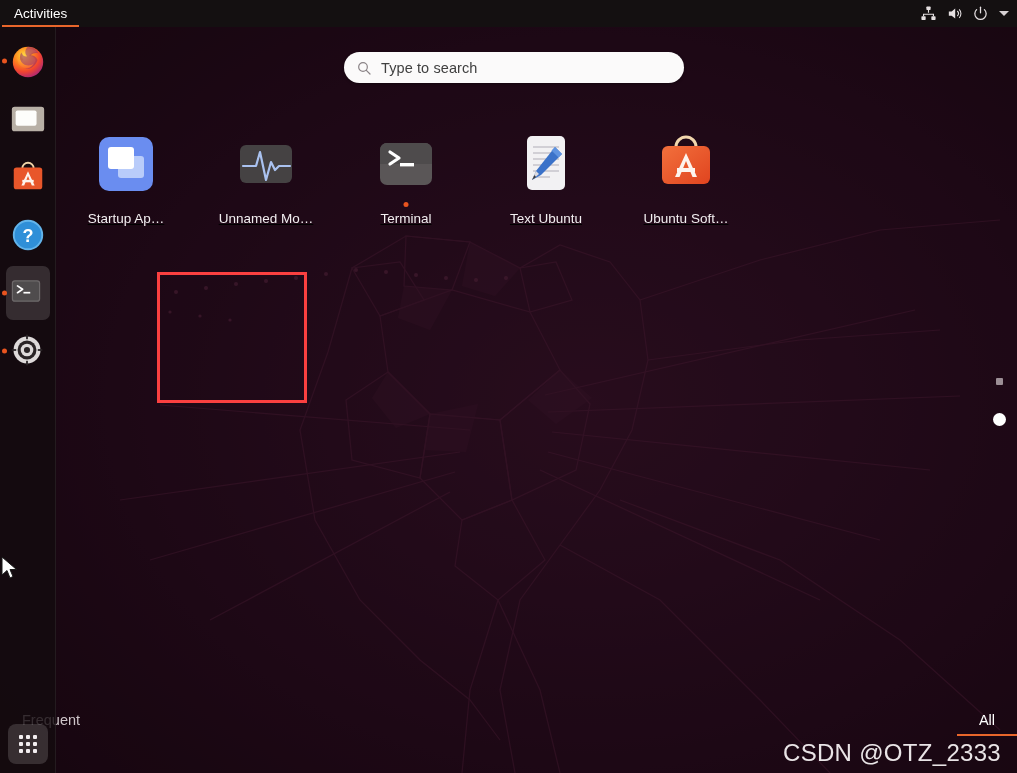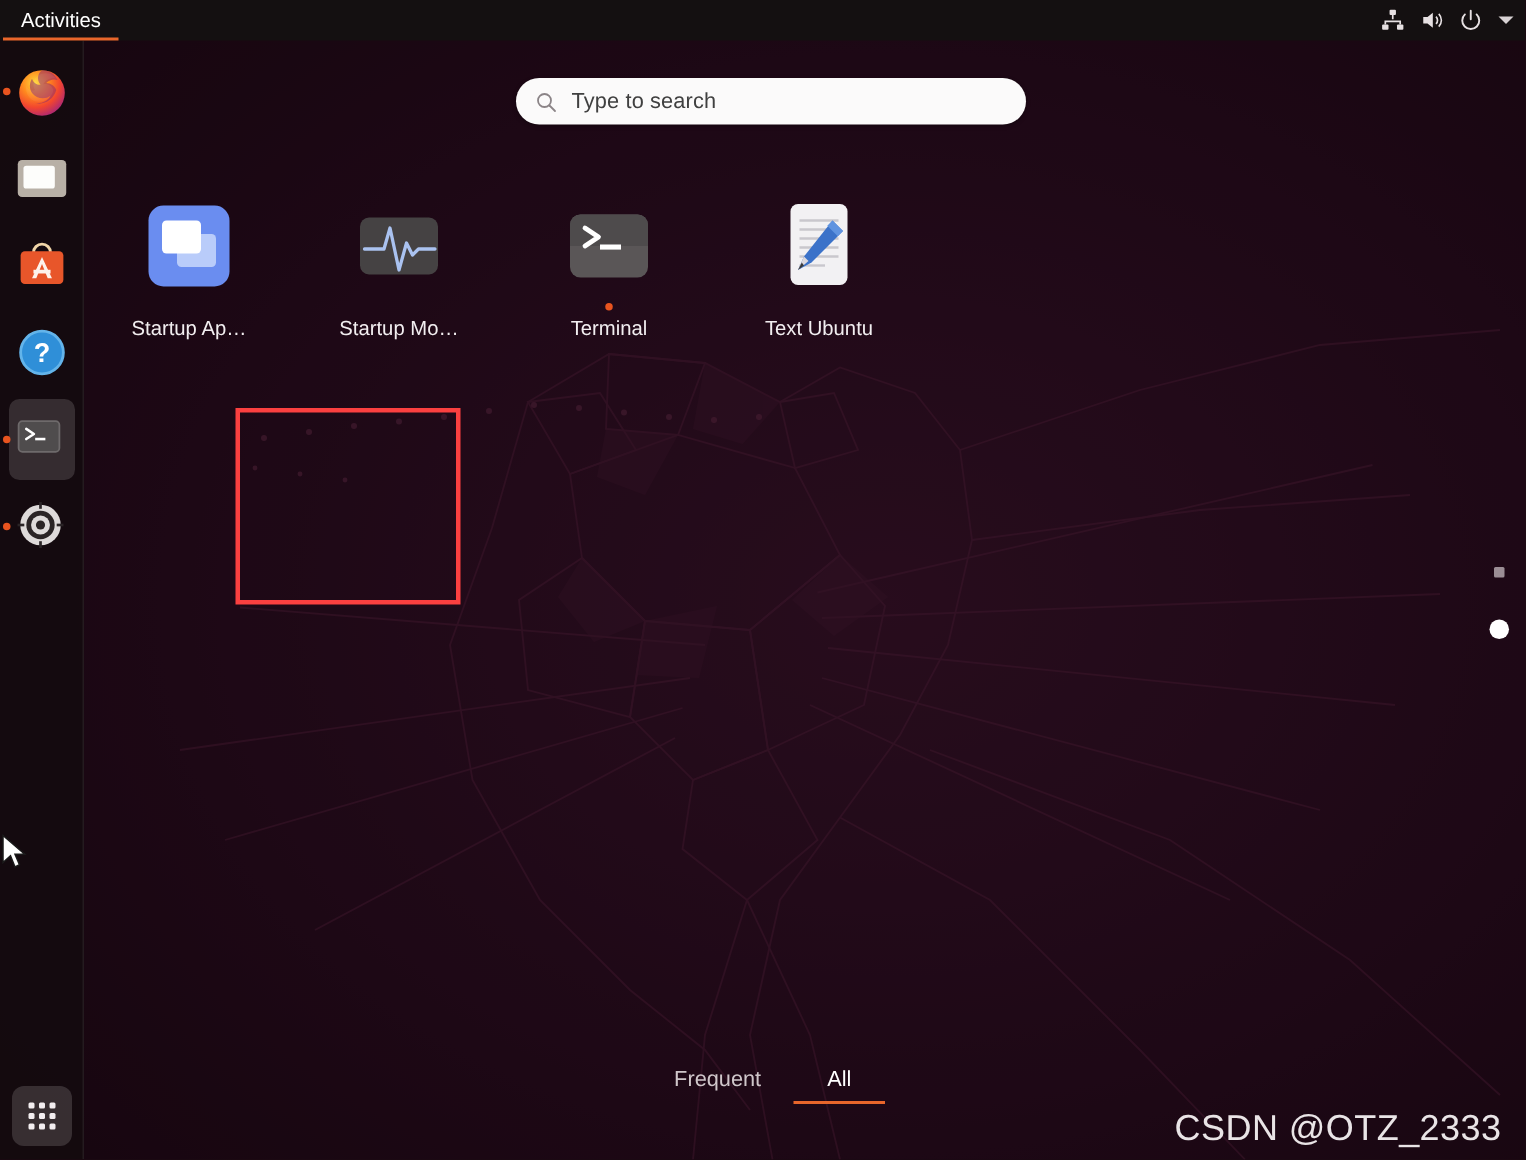--- a/index.html
+++ b/index.html
@@ -143,20 +143,21 @@
     width: 961px;
     z-index: 20;
   }
   .grid-row { display: flex; }
   .app {
     width: 140px;
     padding-top: 18px;
     display: flex; flex-direction: column; align-items: center;
     cursor: pointer;
     position: relative;
+    text-decoration: underline;
   }
   .app-icon {
     width: 72px; height: 72px;
     position: relative;
     display: flex; align-items: center; justify-content: center;
   }
   .app-label {
     margin-top: 11px;
     font-size: 13.5px;
     color: #f2eef0;
@@ -183,21 +184,21 @@
   #pagedots {
     position: absolute; right: 11px; top: 378px;
     z-index: 22;
     display: flex; flex-direction: column; align-items: center; gap: 28px;
   }
   .pd-small { width: 7px; height: 7px; background: #9b8e95; border-radius: 1px; cursor: pointer; }
   .pd-big { width: 13px; height: 13px; background: #ffffff; border-radius: 50%; cursor: pointer; }
   
   #tabs {
     position: absolute; left: 0; right: 0; bottom: 37px;
-    display: flex; justify-content: center; 
+    display: flex; justify-content: space-between; 
     z-index: 22;
   }
   .tab {
     position: relative;
     font-size: 14.5px;
     color: #cfc6ca;
     padding: 4px 22px 8px;
     cursor: pointer;
   }
   .tab.selected { color: #ffffff; }
@@ -444,21 +445,21 @@
         <div class="app-label">Startup Ap…</div>
       </div>
 
       <div class="app">
         <div class="app-icon">
           <svg viewBox="0 0 72 72" width="72" height="72">
             <rect x="10" y="17" width="52" height="38" rx="6" fill="#454243"></rect>
             <path d="M13 38 H26 L30 24 L36 52 L41 34 L45 42 L49 38 H60" stroke="#aac2f0" stroke-width="2.2" fill="none" stroke-linejoin="round" stroke-linecap="round"></path>
           </svg>
         </div>
-        <div class="app-label">Startup Mo…</div>
+        <div class="app-label">Unnamed Mo…</div>
       </div>
 
       <div class="app">
         <div class="app-icon">
           <svg viewBox="0 0 72 72" width="72" height="72">
             <rect x="10" y="15" width="52" height="42" rx="7" fill="#5a5657"></rect>
             <rect x="10" y="15" width="52" height="20" rx="7" fill="#4e4b4c"></rect>
             <rect x="10" y="28" width="52" height="8" fill="#4e4b4c"></rect>
             <path d="M20 24 L29 30 L20 36" stroke="#ffffff" stroke-width="3.2" fill="none" stroke-linecap="round" stroke-linejoin="round"></path>
             <rect x="30" y="35" width="14" height="3.4" fill="#ffffff"></rect>
@@ -484,20 +485,37 @@
               <path d="M45 19 L52 26 L31 47 L22 52 L26 43 Z" fill="#3b72c9"></path>
               <path d="M45 19 L52 26 L48.5 29.5 L41.5 22.5 Z" fill="#5f93e0"></path>
               <path d="M22 52 L26 43 L29 46 Z" fill="#dcd9de"></path>
               <path d="M22 52 L24.5 47 L26 49 Z" fill="#3a3a3a"></path>
             </g>
           </svg>
         </div>
         <div class="app-label">Text Ubuntu</div>
       </div>
 
+      <div class="app">
+        <div class="app-icon">
+          <svg viewBox="0 0 72 72" width="72" height="72">
+            <defs>
+              <linearGradient id="usg" x1="0" y1="0" x2="1" y2="1">
+                <stop offset="0%" stop-color="#f2703c"></stop>
+                <stop offset="100%" stop-color="#e0441f"></stop>
+              </linearGradient>
+            </defs>
+            <path d="M26 19 a10 10 0 0 1 20 0" stroke="#f1d7ad" stroke-width="3" fill="none"></path>
+            <rect x="12" y="18" width="48" height="38" rx="6" fill="url(#usg)"></rect>
+            <path d="M36 25 L47 49 H42.5 L36 33 L29.5 49 H25 Z" fill="#fdf4ee"></path>
+            <rect x="27" y="40" width="18" height="4" fill="#fdf4ee"></rect>
+          </svg>
+        </div>
+        <div class="app-label">Ubuntu Soft…</div>
+      </div>
     </div>
 
   </div>
 
   <div id="highlight"></div>
 
   <div id="pagedots">
     <div class="pd-small"></div>
     <div class="pd-big"></div>
   </div>

